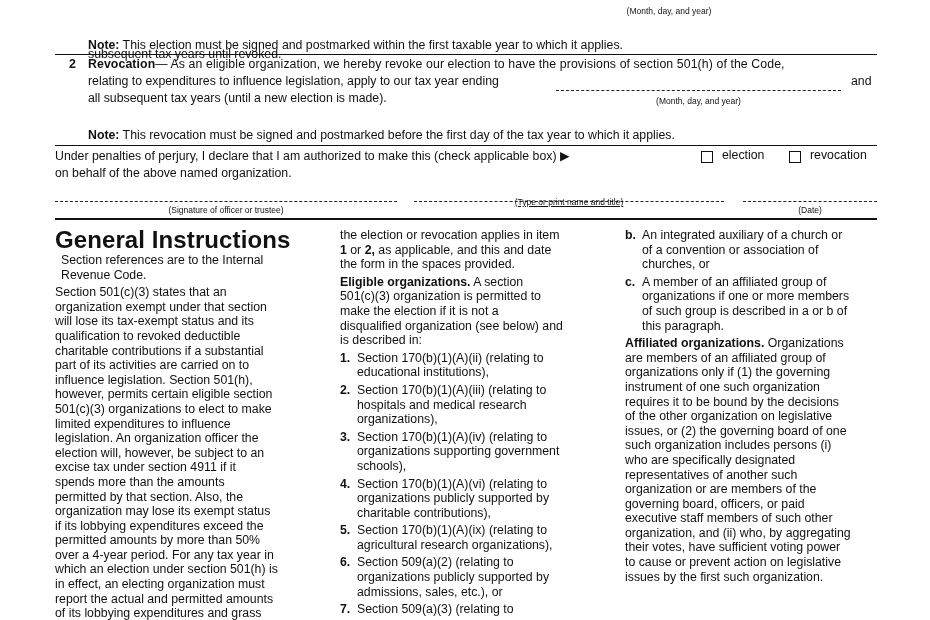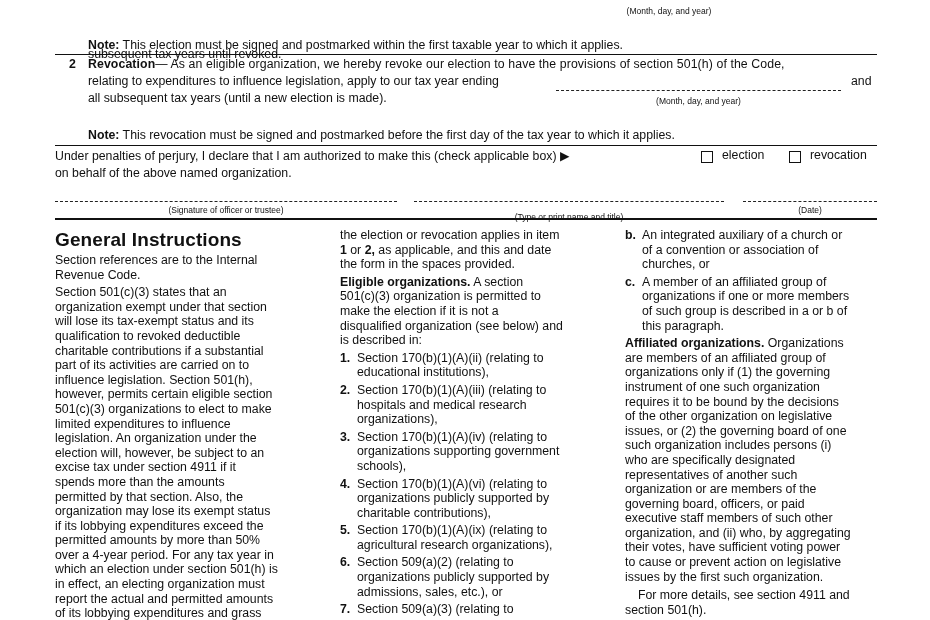--- a/index.html
+++ b/index.html
@@ -14,21 +14,21 @@
   .dash {
     position: absolute; height: 0; border-top: 1px dashed #222;
   }
   .cap { position: absolute; font-size: 8.5px; text-align: center; white-space: nowrap; }
   .checkbox {
     position: absolute; width: 12px; height: 12px; border: 1px solid #111;
     box-sizing: border-box; background: #fff; cursor: pointer;
   }
   .col { position: absolute; top: 228px; font-size: 12.3px; line-height: 14.6px; }
   .col p { margin: 0; }
-  .col .h1 { font-size: 19px; font-weight: bold; line-height: 23px; margin-bottom: 2px; letter-spacing: 0.1px; }
+  .col .h1 { font-size: 24px; font-weight: bold; line-height: 23px; margin-bottom: 2px; letter-spacing: 0.1px; }
   .col .gap { margin-top: 3px; }
   .li { position: relative; padding-left: 17px; margin-top: 3px; }
   .li .num { position: absolute; left: 0; top: 0; font-weight: bold; }
   .indent { text-indent: 13px; margin-top: 4px; }
 </style>
 </head>
 <body>
 
 <div class="abs" style="left:88px; top:-1px;margin-top:48px;">subsequent tax years until revoked.</div>
 
@@ -60,40 +60,40 @@
 <div class="abs" style="left:55px; top:166px;">on behalf of the above named organization.</div>
 
 <div class="checkbox" style="left:701px; top:151px;"></div>
 <div class="abs" style="left:722px; top:148px;">election</div>
 <div class="checkbox" style="left:789px; top:151px;"></div>
 <div class="abs" style="left:810px; top:148px;">revocation</div>
 
 <div class="dash" style="left:55px; top:201px; width:342px;"></div>
 <div class="cap" style="left:55px; top:205px; width:342px;">(Signature of officer or trustee)</div>
 <div class="dash" style="left:414px; top:201px; width:310px;"></div>
-<div class="cap" style="left:414px; top:212px; width:310px;">(Type or print name and title)</div>
+<div class="cap" style="left:414px; top:197px; width:310px;text-decoration:underline;">(Type or print name and title)</div>
 <div class="dash" style="left:743px; top:201px; width:134px;"></div>
 <div class="cap" style="left:743px; top:205px; width:134px;">(Date)</div>
 <div class="rule" style="left:55px; top:218px; width:822px; height:2px;"></div>
 
 <div class="col" style="left:55px; width:270px;">
   <div class="h1">General Instructions</div>
-  <p class="i" style="width:230px; white-space:normal;">Section references are to the Internal Revenue Code.</p>
+  <p class="i" style="width:230px; white-space:normal;margin-left:6px;">Section references are to the Internal Revenue Code.</p>
   <div class="gap" id="col1para">
       <p>Section 501(c)(3) states that an</p>
       <p>organization exempt under that section</p>
       <p>will lose its tax-exempt status and its</p>
       <p>qualification to revoked deductible</p>
       <p>charitable contributions if a substantial</p>
       <p>part of its activities are carried on to</p>
       <p>influence legislation. Section 501(h),</p>
       <p>however, permits certain eligible section</p>
       <p>501(c)(3) organizations to elect to make</p>
       <p>limited expenditures to influence</p>
-      <p>legislation. An organization under the</p>
+      <p>legislation. An organization officer the</p>
       <p>election will, however, be subject to an</p>
       <p>excise tax under section 4911 if it</p>
       <p>spends more than the amounts</p>
       <p>permitted by that section. Also, the</p>
       <p>organization may lose its exempt status</p>
       <p>if its lobbying expenditures exceed the</p>
       <p>permitted amounts by more than 50%</p>
       <p>over a 4-year period. For any tax year in</p>
       <p>which an election under section 501(h) is</p>
       <p>in effect, an electing organization must</p>
@@ -185,17 +185,13 @@
         <p>representatives of another such</p>
         <p>organization or are members of the</p>
         <p>governing board, officers, or paid</p>
         <p>executive staff members of such other</p>
         <p>organization, and (ii) who, by aggregating</p>
         <p>their votes, have sufficient voting power</p>
         <p>to cause or prevent action on legislative</p>
         <p>issues by the first such organization.</p>
       </div>
   </div>
-  <div class="indent">
-    <p>For more details, see section 4911 and</p>
-    <p style="text-indent:0">section 501(h).</p>
-  </div>
 </div>
 
 </body></html>

